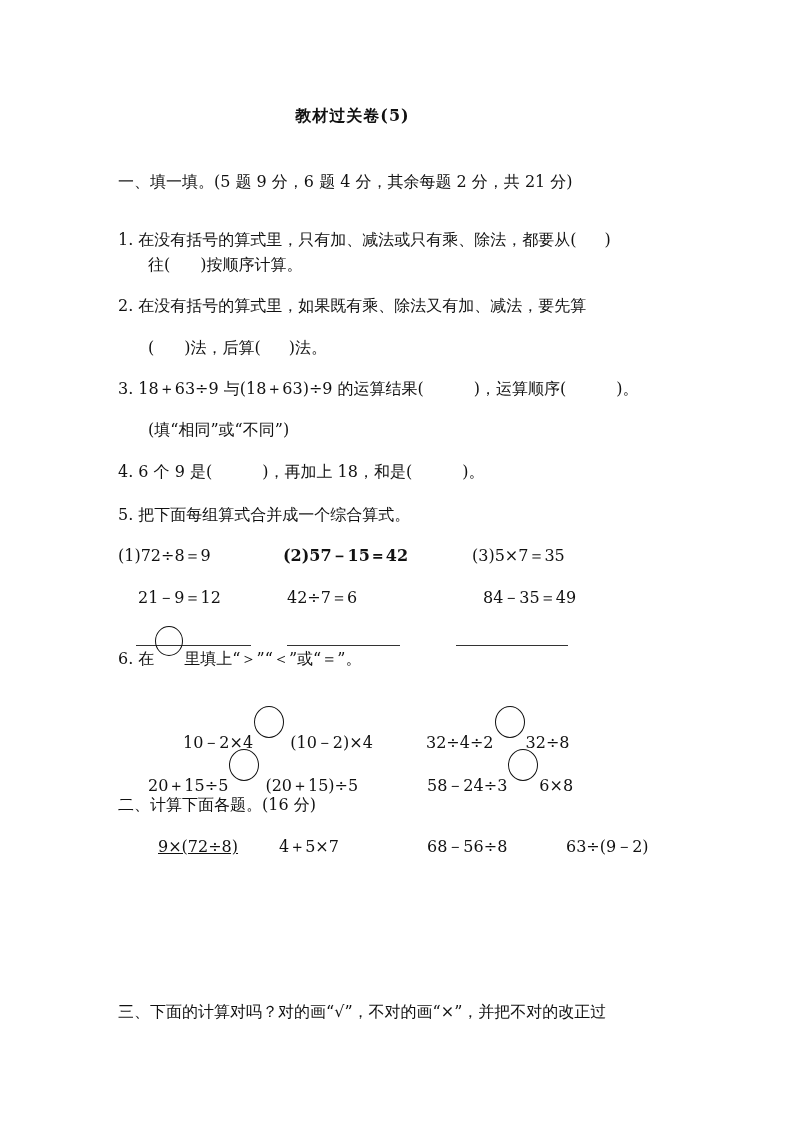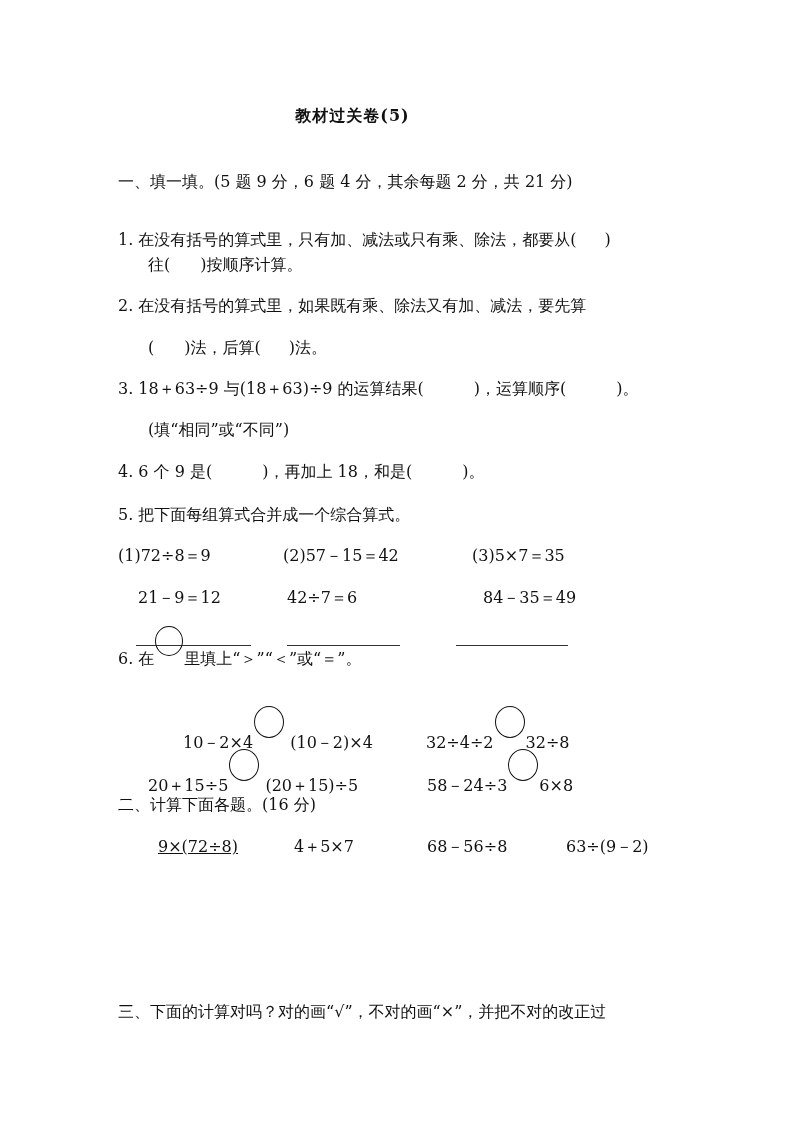--- a/index.html
+++ b/index.html
@@ -39,21 +39,21 @@
 </div>
 <div class="abs line ind" style="top:420px;">(填“相同”或“不同”)</div>
 
 <div class="abs line" style="top:462px;">
   <span>4.  6 个 9 是(</span><span class="paren-gap" style="width:50px;"></span><span>)，再加上 18，和是(</span><span class="paren-gap" style="width:50px;"></span><span>)。</span>
 </div>
 
 <div class="abs line" style="top:505px;">5.  把下面每组算式合并成一个综合算式。</div>
 
 <div class="abs" style="left:118px; top:546px;">(1)72÷8＝9</div>
-<div class="abs" style="left:283px; top:546px;">(2)57－15＝42</div>
+<div class="abs" style="left:283px; top:546px;font-weight:bold;">(2)57－15＝42</div>
 <div class="abs" style="left:472px; top:546px;">(3)5×7＝35</div>
 
 <div class="abs" style="left:138px; top:588px;">21－9＝12</div>
 <div class="abs" style="left:287px; top:588px;">42÷7＝6</div>
 <div class="abs" style="left:483px; top:588px;">84－35＝49</div>
 
 <div class="blank-line" style="left:136px; top:645px; width:115px;"></div>
 <div class="blank-line" style="left:287px; top:645px; width:113px;"></div>
 <div class="blank-line" style="left:456px; top:645px; width:112px;"></div>
 
@@ -69,17 +69,17 @@
 </div>
 <div class="abs" style="left:148px; top:761px;">
   <span>20＋15÷5</span><span class="circle"></span>&nbsp;<span>(20＋15)÷5</span>
 </div>
 <div class="abs" style="left:427px; top:761px;">
   <span>58－24÷3</span><span class="circle"></span><span>6×8</span>
 </div>
 
 <div class="abs line" style="top:795px;">二、计算下面各题。(16 分)</div>
 <div class="abs" style="left:158px; top:837px;text-decoration:underline;">9×(72÷8)</div>
-<div class="abs" style="left:294px; top:837px;">4＋5×7</div>
+<div class="abs" style="left:279px; top:837px;">4＋5×7</div>
 <div class="abs" style="left:427px; top:837px;">68－56÷8</div>
 <div class="abs" style="left:566px; top:837px;">63÷(9－2)</div>
 
 <div class="abs line" style="top:1002px;">三、下面的计算对吗？对的画“√”，不对的画“×”，并把不对的改正过</div>
 
 </body></html>

